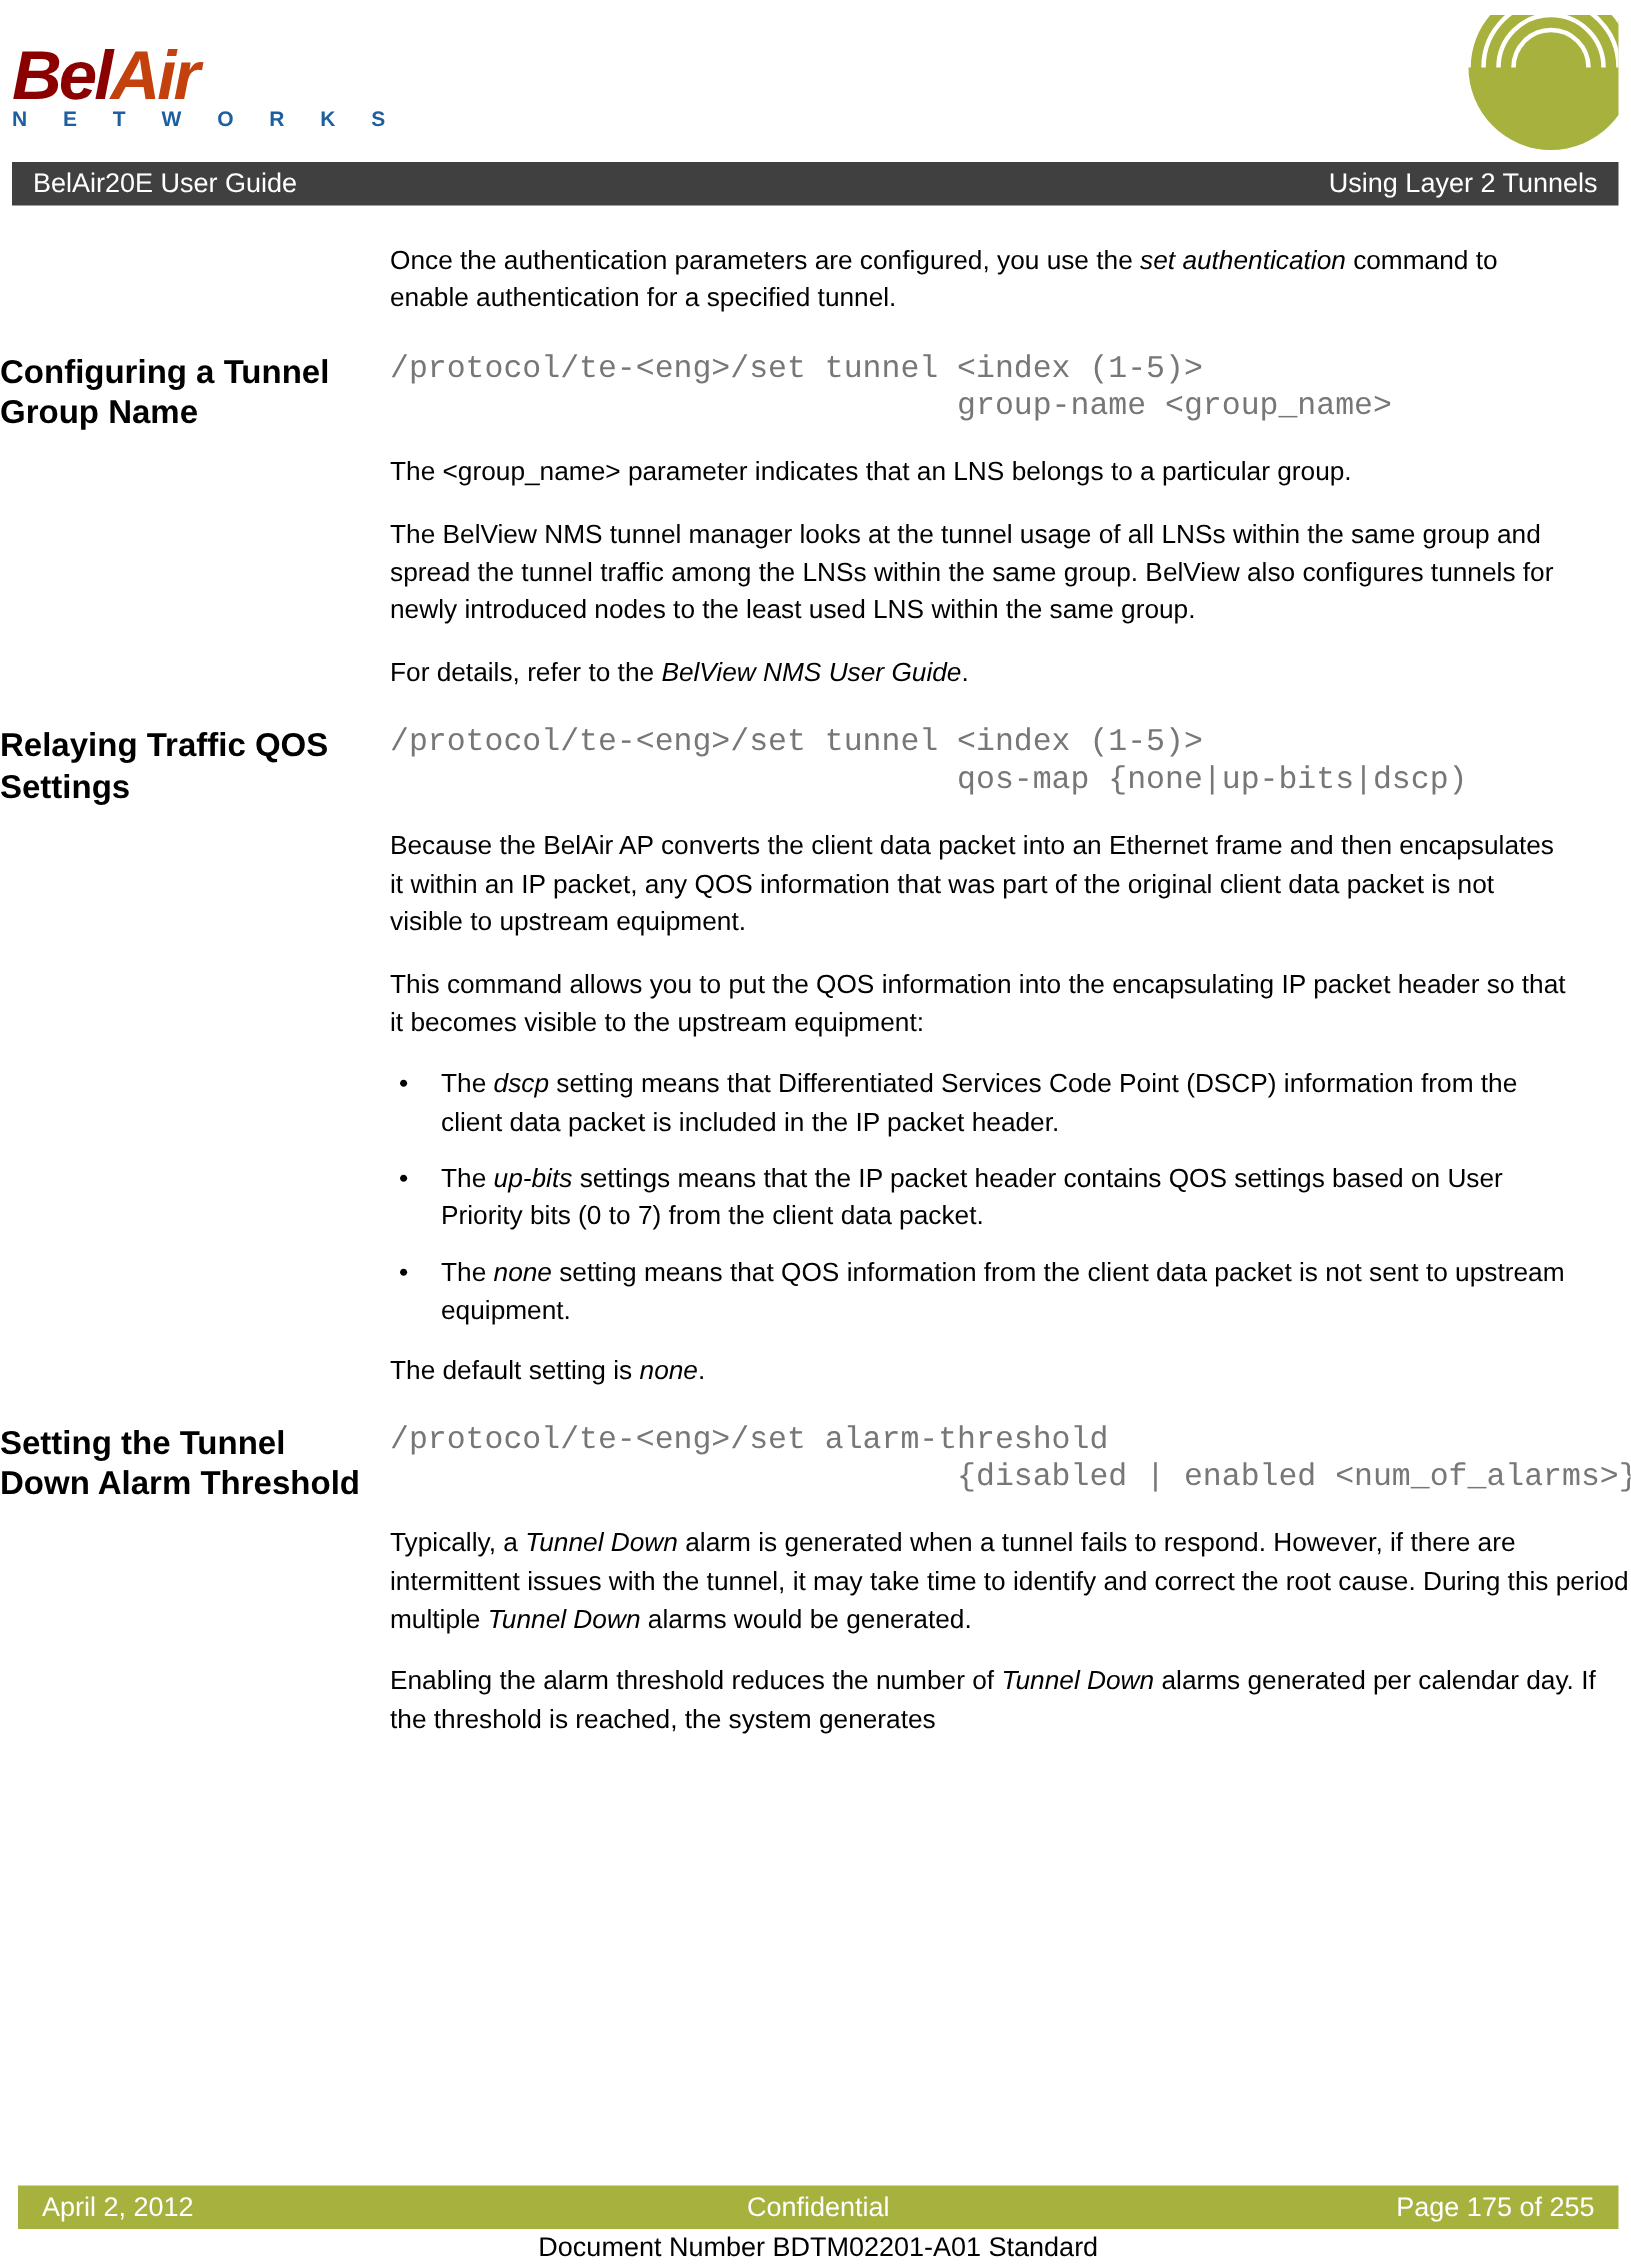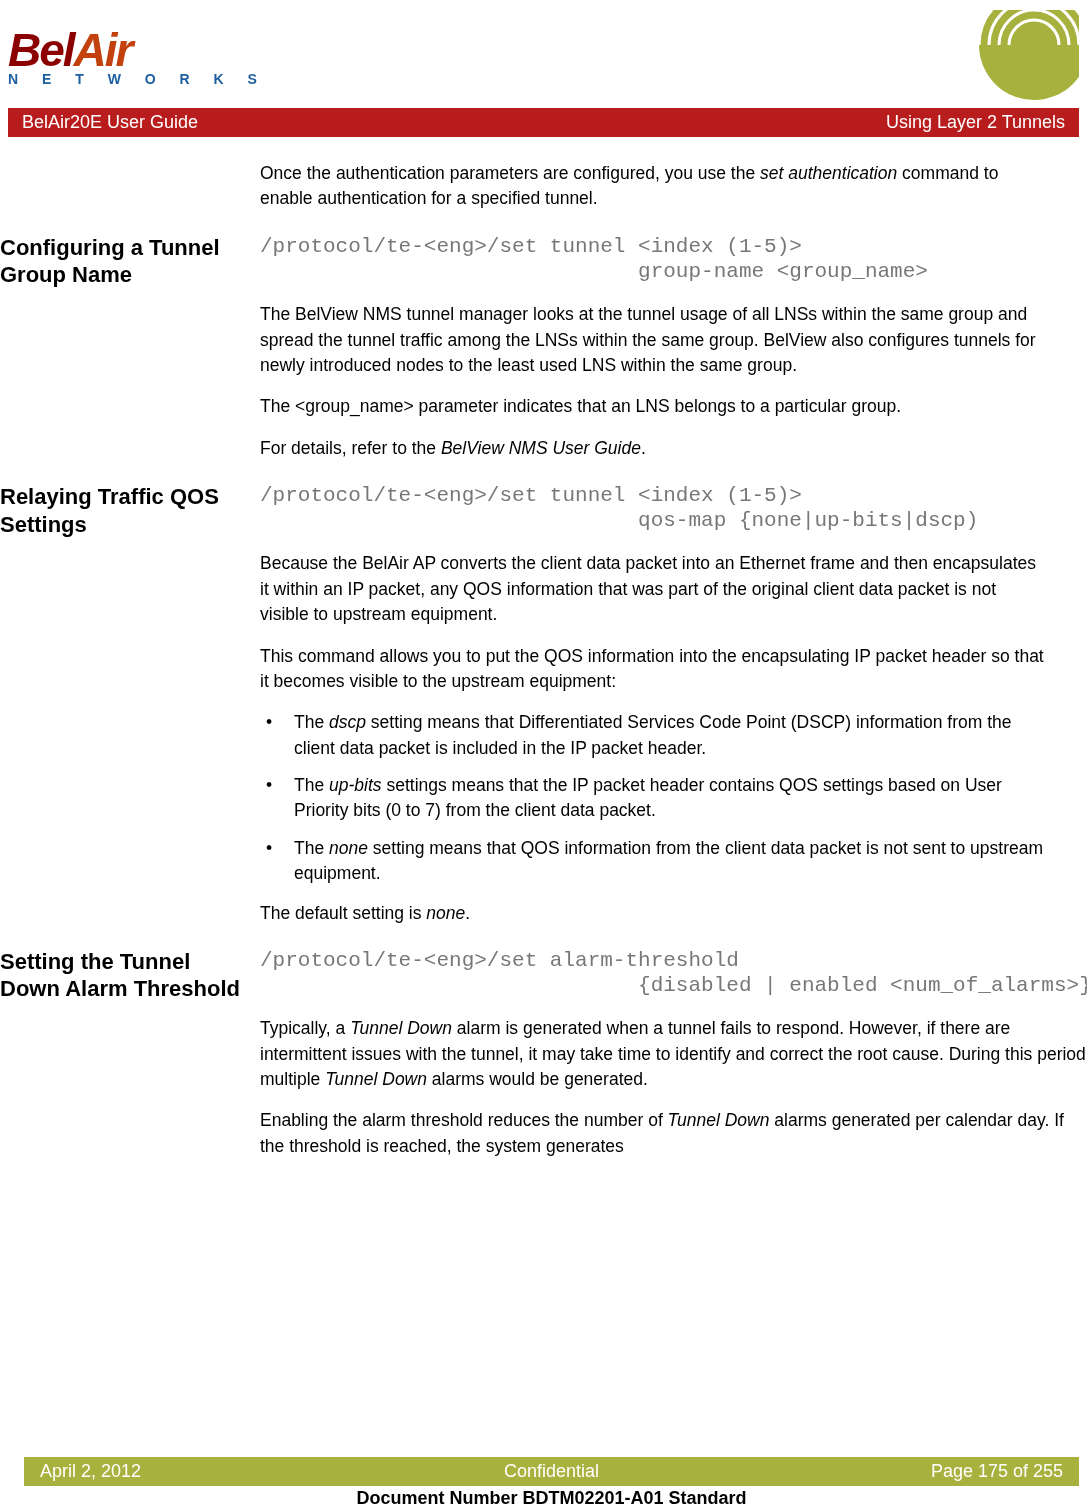--- a/index.html
+++ b/index.html
@@ -39,21 +39,21 @@
   .belair-text .air { color: #c2410c; }
   .networks-text {
     font-size: 14px;
     letter-spacing: 10px;
     color: #1E5FA0;
     font-weight: 700;
     margin-top: -6px;
   }
   .logo-right svg { display:block; }
   .header-bar {
-    background: #b91c1c;
+    background: #404040;
     color: #fff;
     display: flex;
     justify-content: space-between;
     padding: 4px 14px;
     font-size: 18px;
     font-weight: 500;
     margin: 0 8px;
   }
   .content {
     padding: 24px 40px 0 0;
@@ -93,42 +93,42 @@
   .bullet-dot {
     width: 28px;
     flex: 0 0 28px;
     text-align: left;
     padding-left: 6px;
   }
   .bullet-text { flex: 1; }
   .footer {
     position: absolute;
     bottom: 0;
-    left: 16px;
+    left: 4px;
     right: 0;
   }
   .footer-bar {
     background: #A7B13D;
     color: #fff;
     display: flex;
     justify-content: space-between;
     padding: 4px 16px;
     font-size: 18px;
     font-weight: 500;
     margin: 0 8px;
   }
   .footer-center {
     position: absolute;
     left: 0; right: 0;
     text-align: center;
     pointer-events: none;
   }
   .doc-number {
     text-align: center;
-    font-weight: bold;
+    font-weight: normal;
     font-size: 18px;
     padding: 2px 0 2px 0;
   }
 </style>
 </head>
 <body>
 
 <div class="page">
 
   <div class="logo-row">
@@ -170,22 +170,22 @@
           <span>Once the authentication parameters are configured, you use the </span><span class="italic">set authentication</span><span> command to enable authentication for a specified tunnel.</span>
         </p>
       </div>
     </div>
 
     <div class="section">
       <div class="side-heading">Configuring a Tunnel Group Name</div>
       <div class="body-col">
         <div class="code">/protocol/te-&lt;eng&gt;/set tunnel &lt;index (1-5)&gt;
                               group-name &lt;group_name&gt;</div>
+        <p>The &lt;group_name&gt; parameter indicates that an LNS belongs to a particular group.</p>
         <p>The BelView NMS tunnel manager looks at the tunnel usage of all LNSs within the same group and spread the tunnel traffic among the LNSs within the same group. BelView also configures tunnels for newly introduced nodes to the least used LNS within the same group.</p>
-        <p>The &lt;group_name&gt; parameter indicates that an LNS belongs to a particular group.</p>
         <p>
           <span>For details, refer to the </span><span class="italic">BelView NMS User Guide</span><span>.</span>
         </p>
       </div>
     </div>
 
     <div class="section">
       <div class="side-heading">Relaying Traffic QOS Settings</div>
       <div class="body-col">
         <div class="code">/protocol/te-&lt;eng&gt;/set tunnel &lt;index (1-5)&gt;

